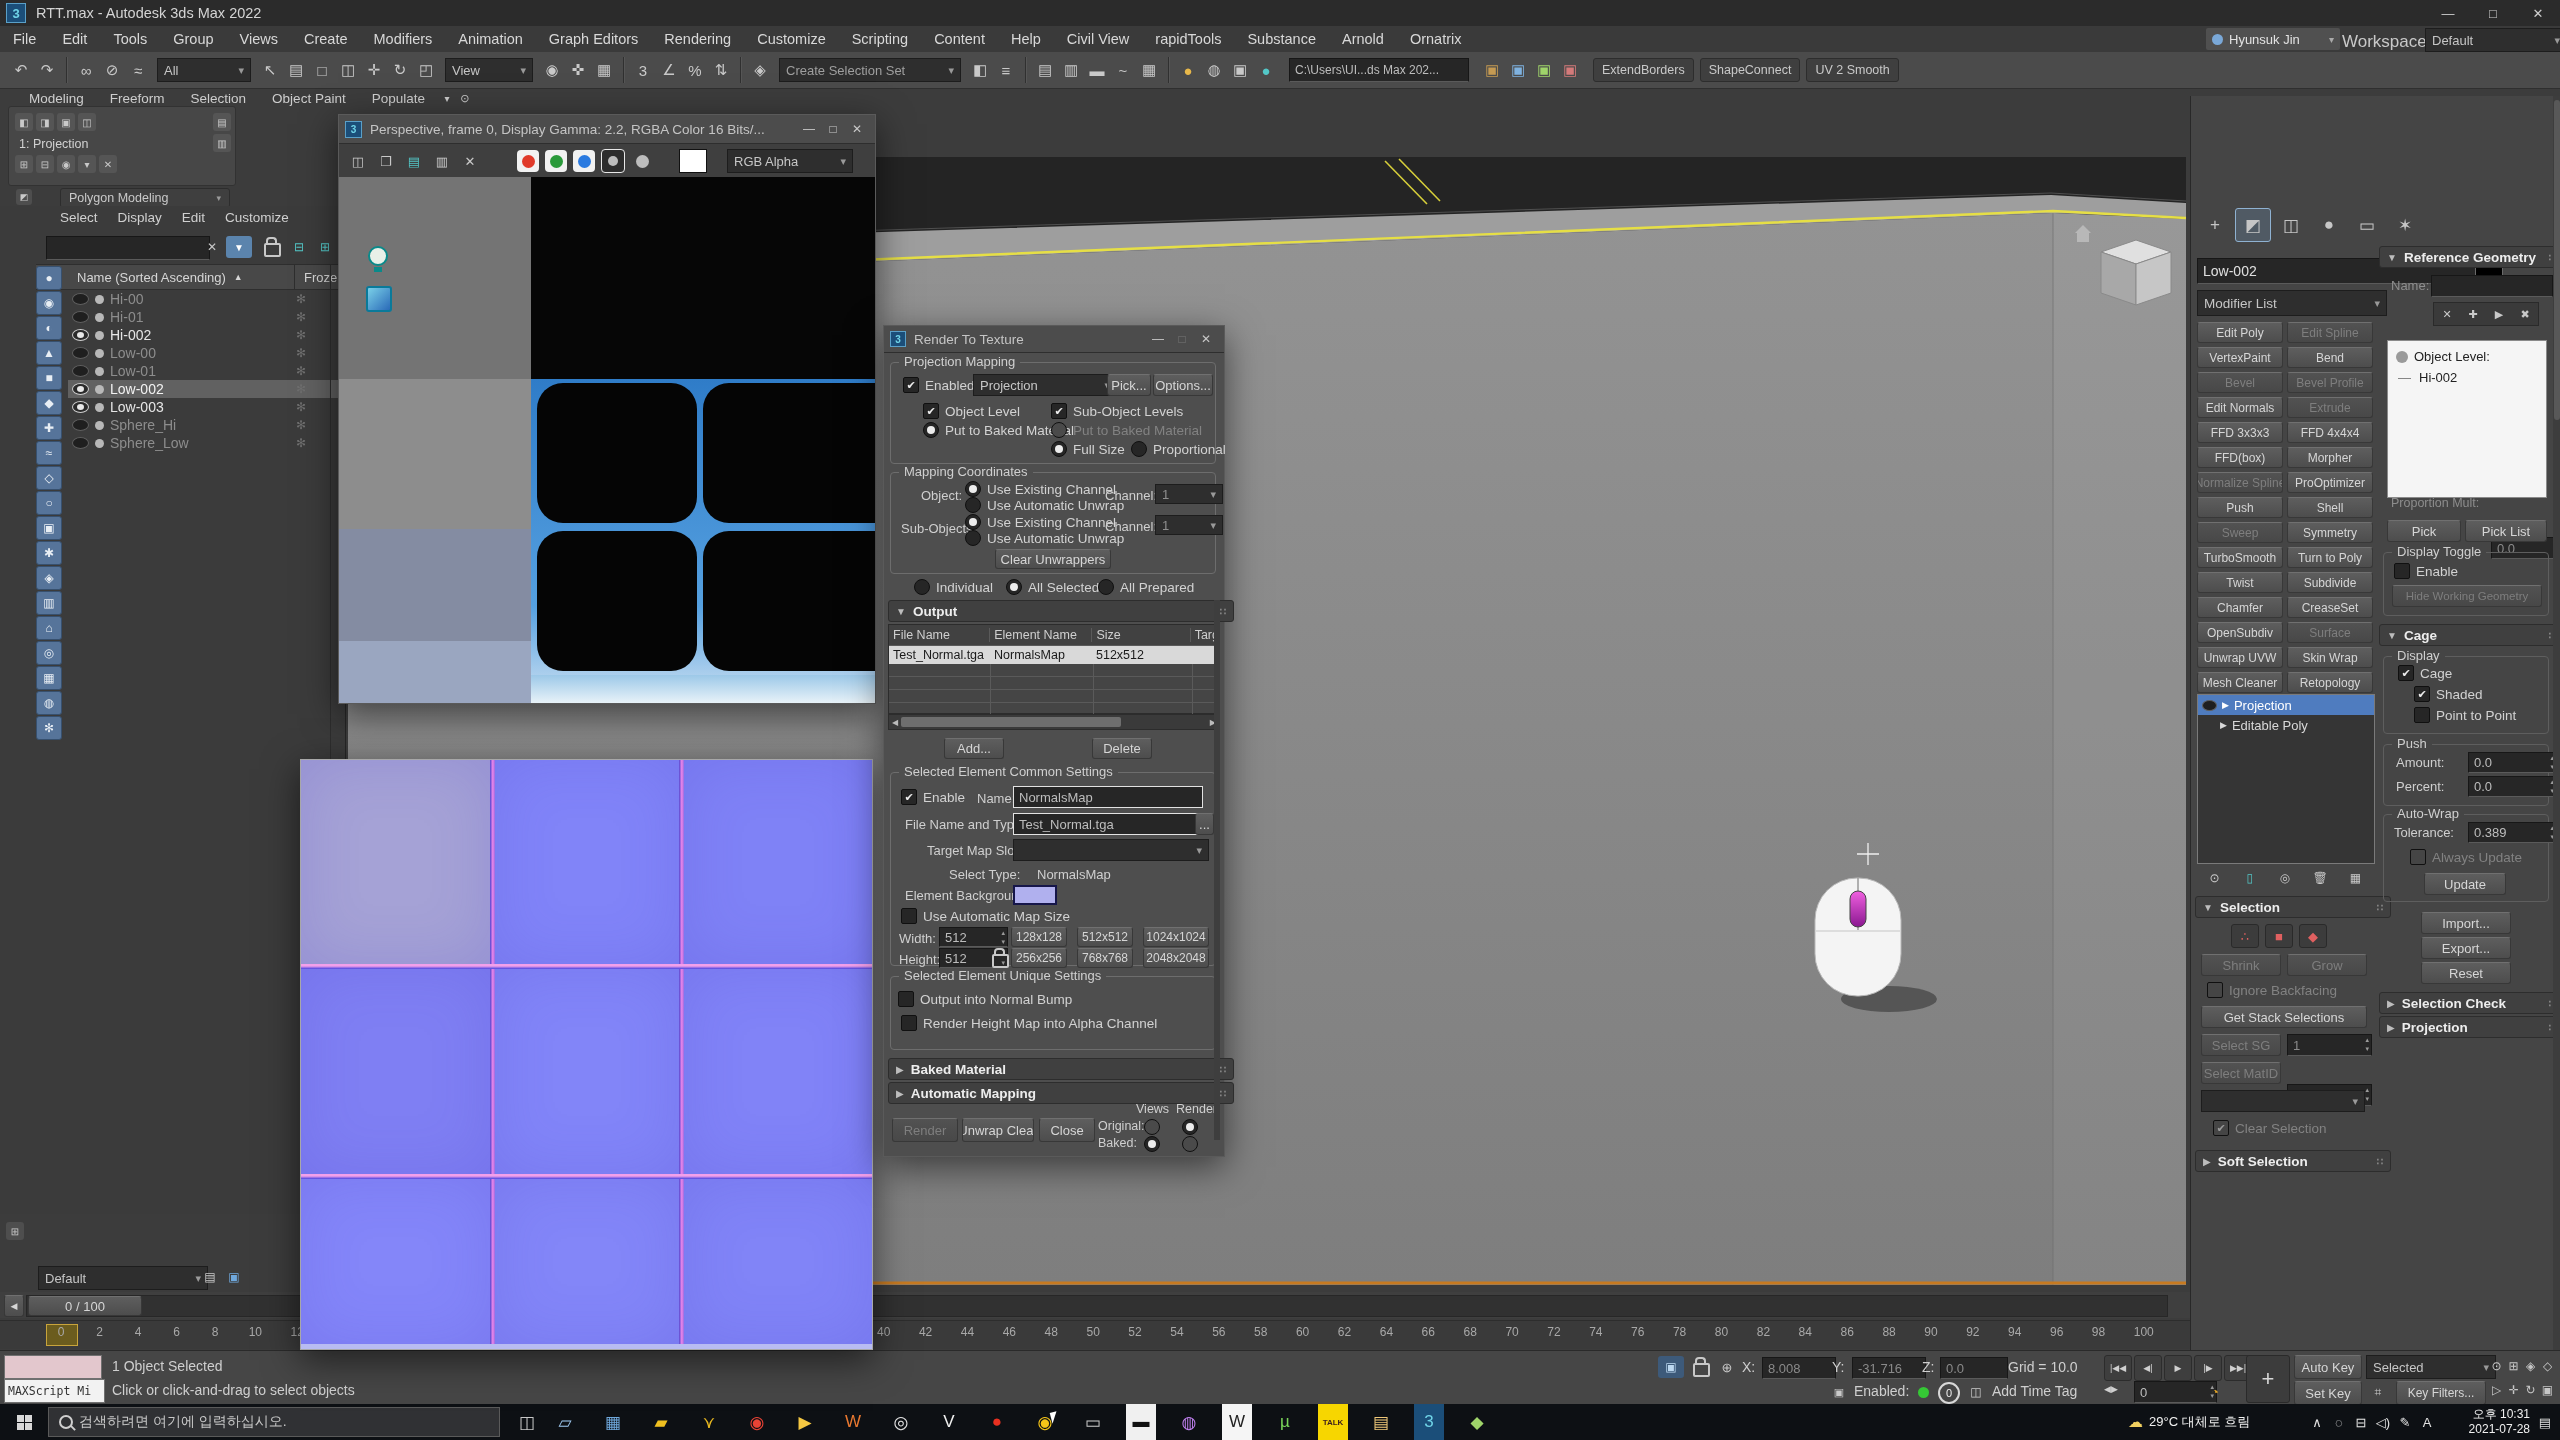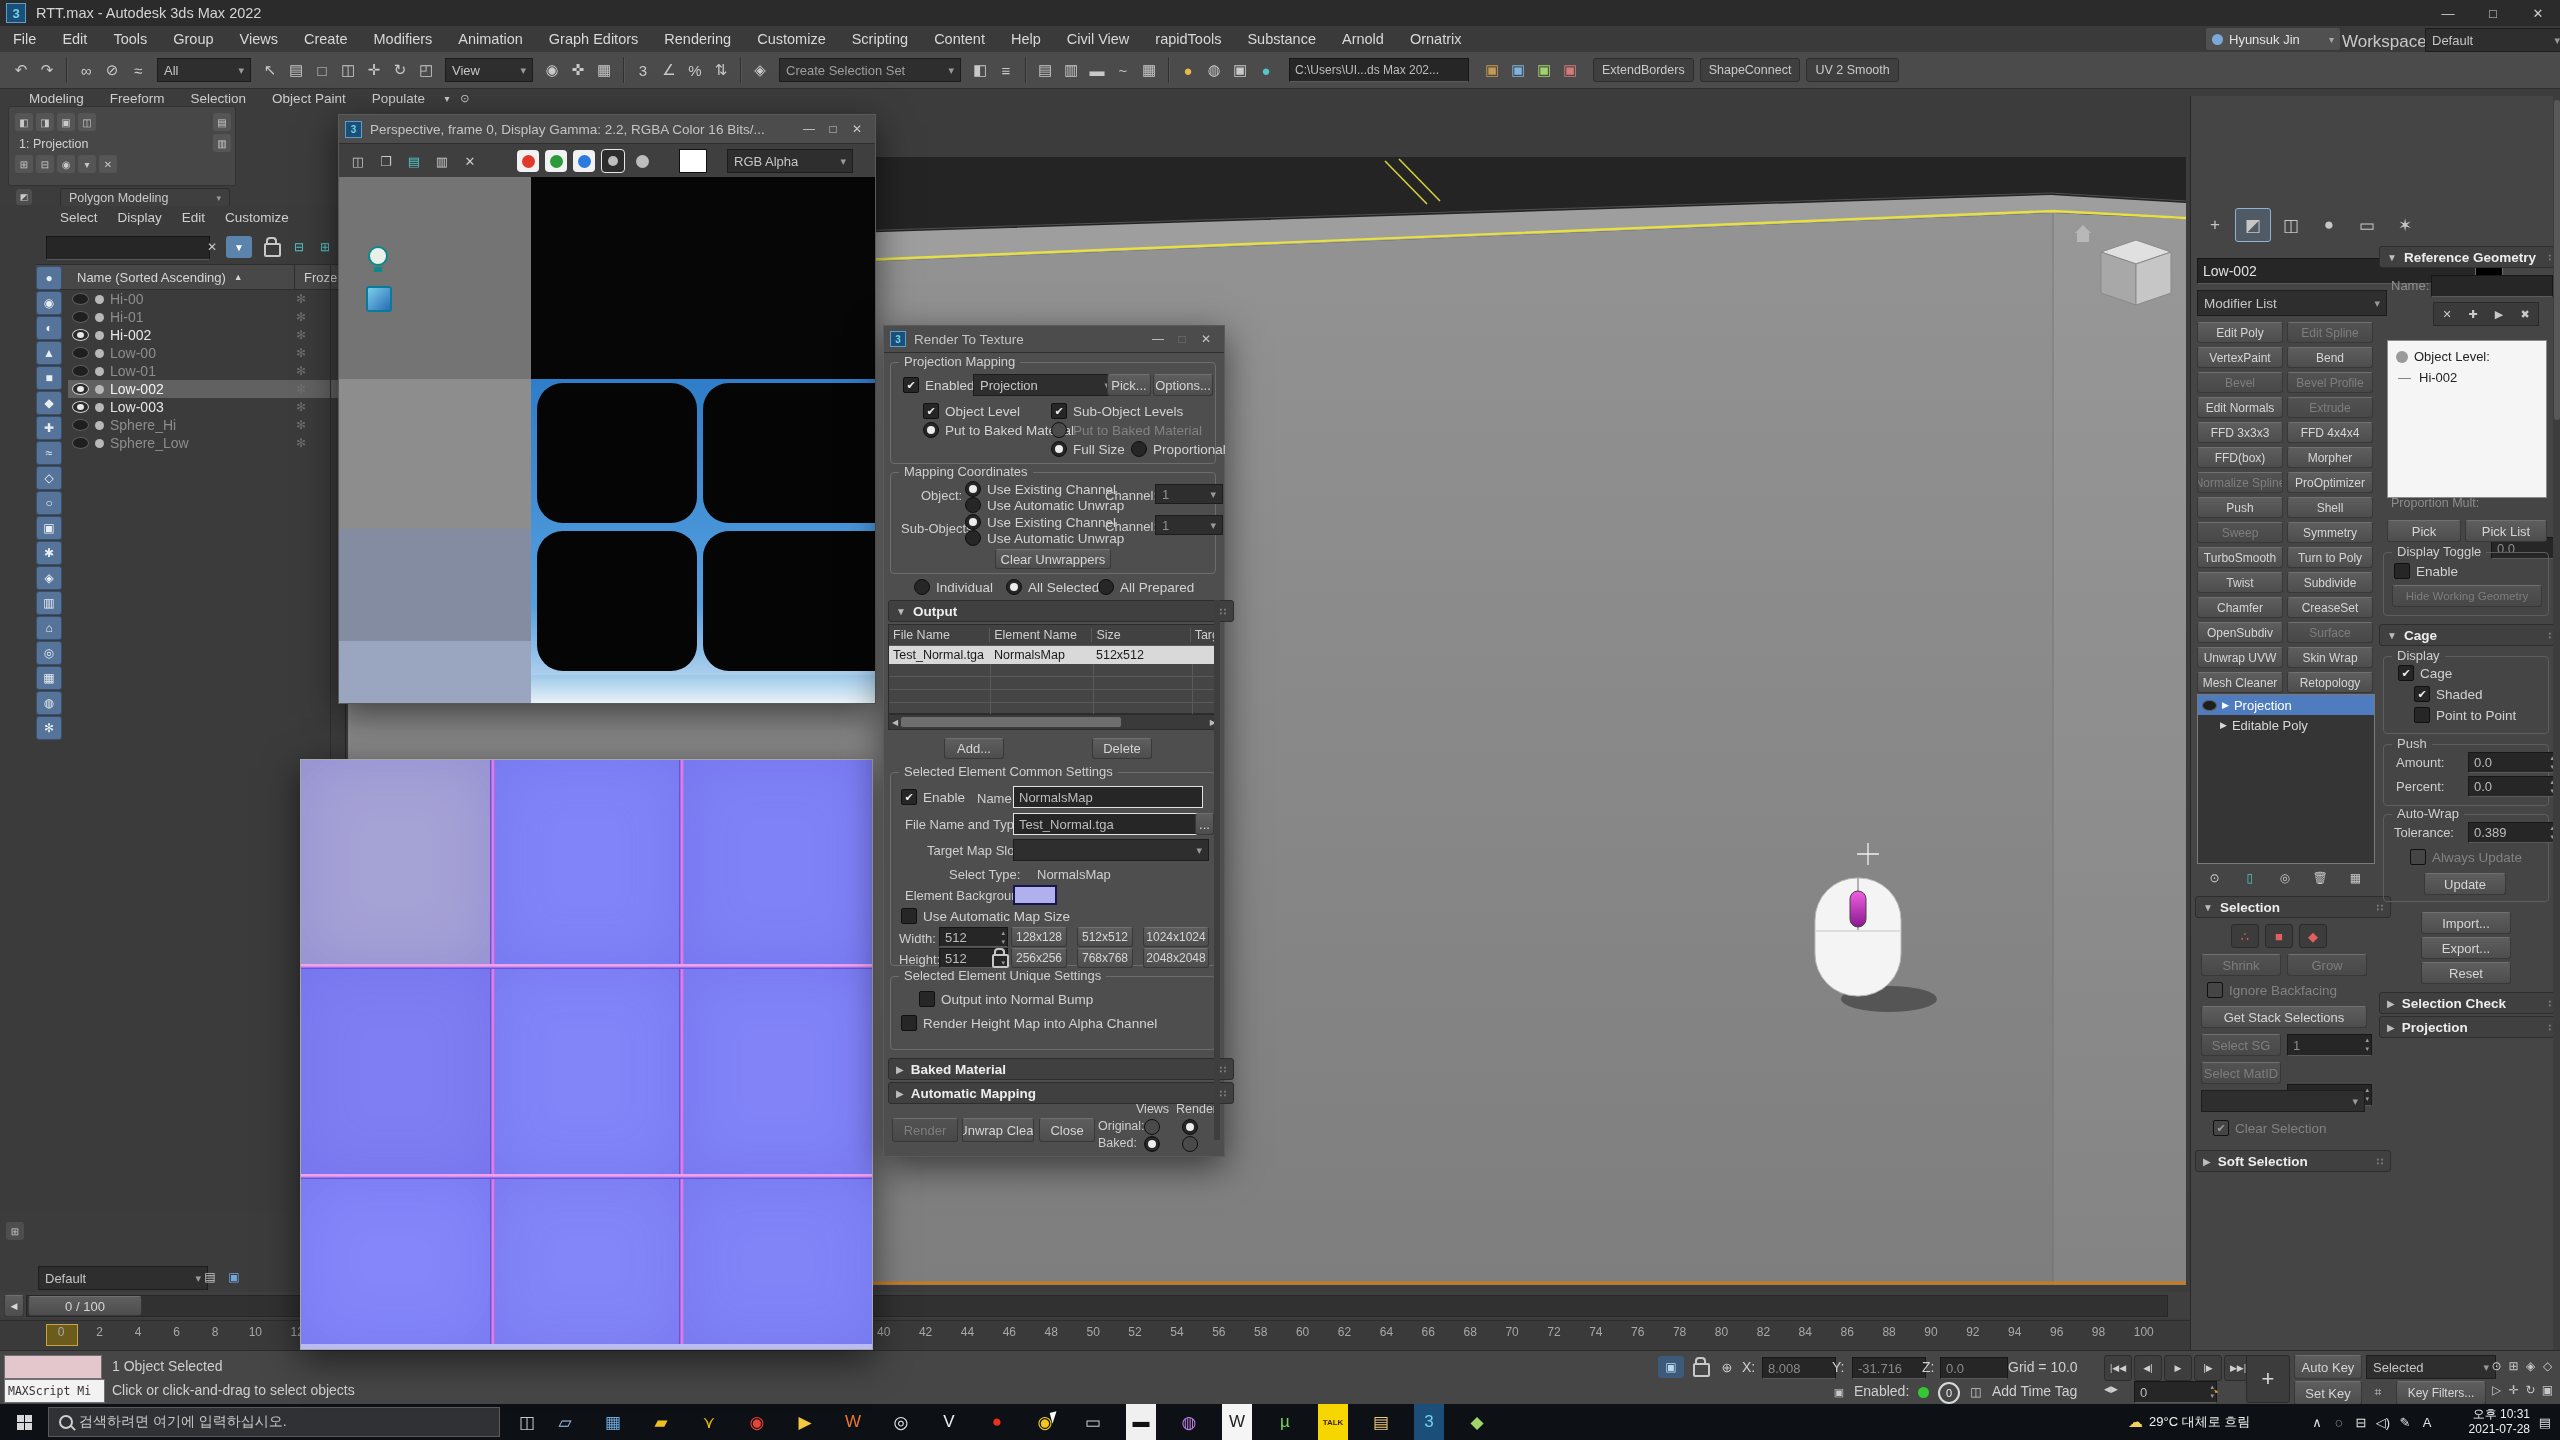--- a/index.html
+++ b/index.html
@@ -1034,21 +1034,21 @@
       <span class="r stxt" style="left:8px;top:179px;font-size:13px">Height:</span>
       <div class="fld spin" style="position:absolute;left:48px;top:175px;width:48px;height:18px">512</div>
       <span class="lock" style="position:absolute;left:101px;top:175px"></span>
       <div class="btn" style="position:absolute;left:120px;top:175px;width:54px;height:18px;font-size:12px">256x256</div>
       <div class="btn" style="position:absolute;left:186px;top:175px;width:54px;height:18px;font-size:12px">768x768</div>
       <div class="btn" style="position:absolute;left:252px;top:175px;width:64px;height:18px;font-size:12px">2048x2048</div>
     </div>
 
     <div class="grp" style="left:6px;top:650px;width:324px;height:72px">
       <span class="glab">Selected Element Unique Settings</span>
-      <div class="chk" style="position:absolute;left:28px;top:14px">
+      <div class="chk" style="position:absolute;left:7px;top:14px">
           <i></i>
           <span>Output into Normal Bump</span>
         </div>
       <div class="chk" style="position:absolute;left:10px;top:38px">
           <i></i>
           <span>Render Height Map into Alpha Channel</span>
         </div>
     </div>
 
     <div class="roll" style="left:4px;top:732px;width:330px;height:20px">

